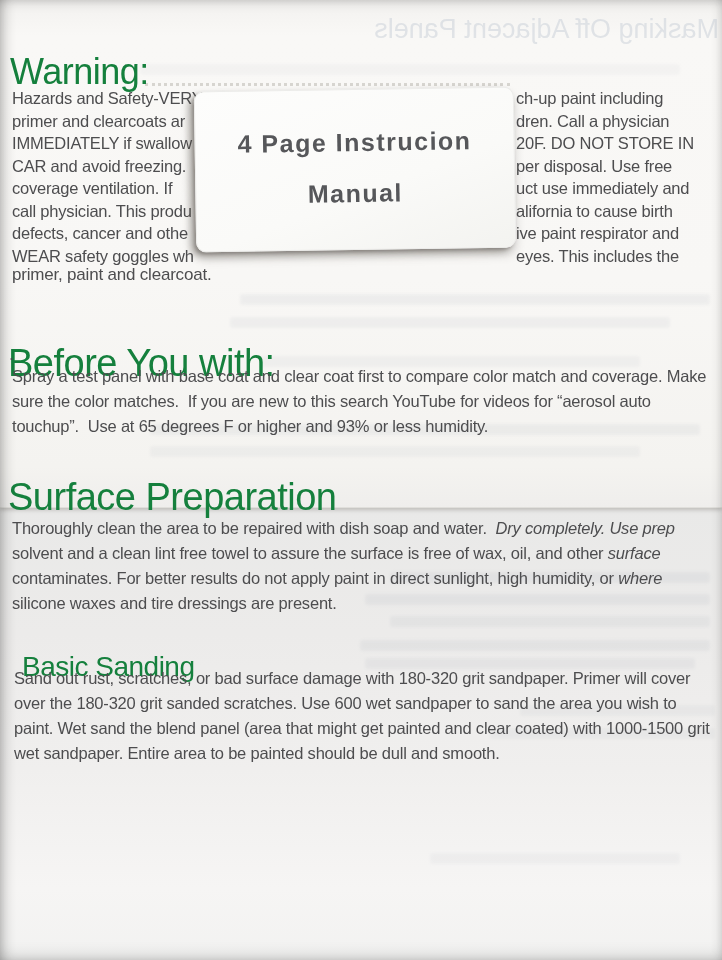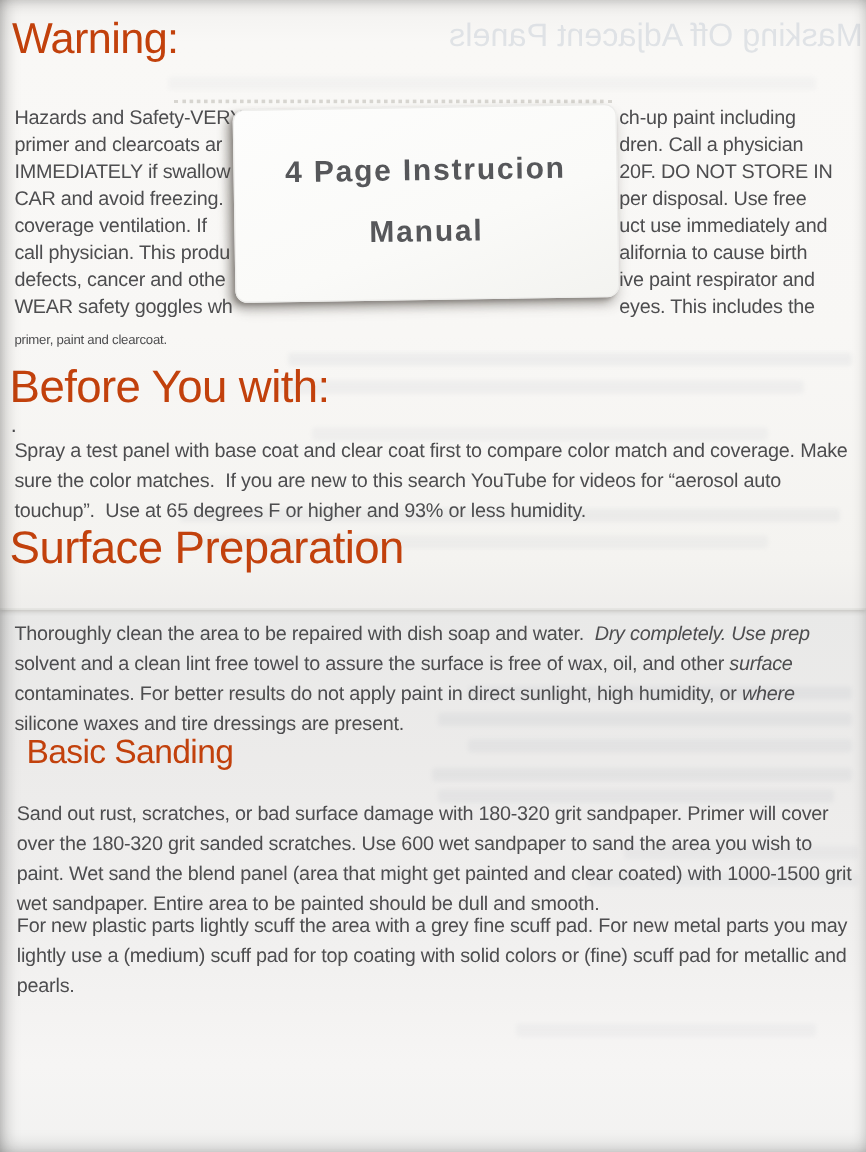--- a/index.html
+++ b/index.html
@@ -30,33 +30,33 @@
     content:"";position:absolute;inset:0;z-index:40;pointer-events:none;
     box-shadow:
       inset 10px 0 14px -8px rgba(0,0,0,.30),
       inset -7px 0 12px -7px rgba(0,0,0,.18),
       inset 0 9px 12px -7px rgba(0,0,0,.14),
       inset 0 -12px 16px -9px rgba(0,0,0,.16);
   }
   .h1{
     position:absolute;
     font-size:37px;line-height:1.05;
-    letter-spacing:-.5px;color:#c2410c;z-index:3;white-space:nowrap;
+    letter-spacing:-.5px;color:#15803d;z-index:3;white-space:nowrap;margin-top:40px;
   }
   .body-text{
     position:absolute;font-size:16.5px;line-height:25px;
     letter-spacing:-.2px;color:#4d4d4f;z-index:3;white-space:pre-wrap;
   }
   .italic{font-style:italic;}
   
   .warning-body{position:absolute;left:12px;top:89px;width:706px;z-index:2;}
   .w-row{position:relative;height:22.5px;font-size:16.5px;letter-spacing:-.2px;}
   .w-row .frag-left{position:absolute;left:0;white-space:nowrap;}
   .w-row .frag-right{position:absolute;left:504px;white-space:nowrap;}
-  .w-last{position:absolute;left:12px;top:278px;font-size:11px;letter-spacing:-.2px;z-index:2;white-space:nowrap;}
+  .w-last{position:absolute;left:12px;top:265px;font-size:17px;letter-spacing:-.2px;z-index:2;white-space:nowrap;}
   
   .stray-dot{position:absolute;left:9px;top:344px;font-size:18px;z-index:3;}
   
   .sticker{
     position:absolute;left:195px;top:89px;width:318px;height:159px;
     background:linear-gradient(160deg,#fdfdfc 0%,#fafaf8 60%,#f3f3f0 100%);
     border:1px solid #ececea;
     border-radius:10px;
     transform:rotate(-0.9deg);
     box-shadow:-6px 4px 7px rgba(75,70,64,.38), -2px 2px 3px rgba(75,70,64,.28), 0 7px 10px rgba(75,70,64,.22);
@@ -152,15 +152,14 @@
 
   <div class="h1" style="left:8px;top:304px;font-size:38px;">Before You with:</div>
   <div class="stray-dot">.</div>
   <div class="body-text" style="left:12px;top:364px;width:700px;">Spray a test panel with base coat and clear coat first to compare color match and coverage. Make sure the color matches.  If you are new to this search YouTube for videos for “aerosol auto touchup”.  Use at 65 degrees F or higher and 93% or less humidity.</div>
 
   <div class="h1" style="left:8px;top:438px;font-size:38px;">Surface Preparation</div>
   <div class="body-text" style="left:12px;top:516px;width:700px;"><span>Thoroughly clean the area to be repaired with dish soap and water.  </span><span class="italic">Dry completely. Use prep </span><span>solvent and a clean lint free towel to assure the surface is free of wax, oil, and other </span><span class="italic">surface </span><span>contaminates. For better results do not apply paint in direct sunlight, high humidity, or </span><span class="italic">where </span><span>silicone waxes and tire dressings are present.</span></div>
 
   <div class="h1" style="left:22px;top:612px;font-size:28px;">Basic Sanding</div>
   <div class="body-text" style="left:14px;top:666px;width:700px;">Sand out rust, scratches, or bad surface damage with 180-320 grit sandpaper. Primer will cover over the 180-320 grit sanded scratches. Use 600 wet sandpaper to sand the area you wish to paint. Wet sand the blend panel (area that might get painted and clear coated) with 1000-1500 grit wet sandpaper. Entire area to be painted should be dull and smooth.</div>
-  <div class="body-text" style="left:14px;top:760px;width:692px;">For new plastic parts lightly scuff the area with a grey fine scuff pad. For new metal parts you may lightly use a (medium) scuff pad for top coating with solid colors or (fine) scuff pad for metallic and pearls.</div>
 
 </div>
 
 </body></html>

